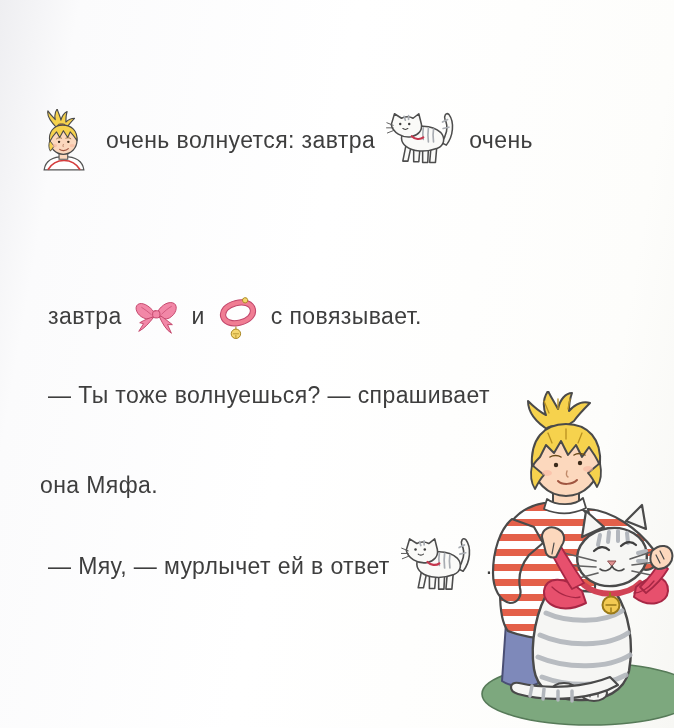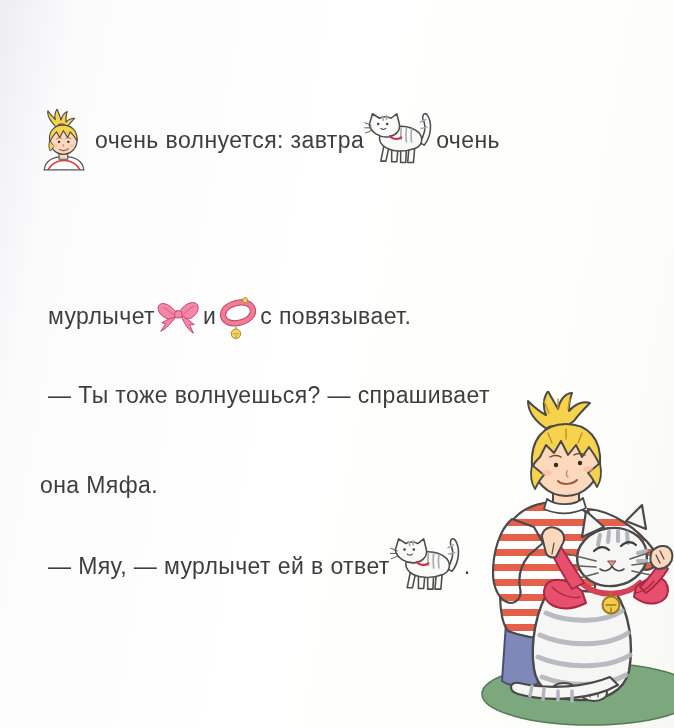--- a/index.html
+++ b/index.html
@@ -6,21 +6,21 @@
   body{
     width:674px;height:728px;
     font-family:"Liberation Sans", sans-serif;
     background:#fff;
   }
   .page{
     position:relative;width:674px;height:728px;overflow:hidden;
     background:linear-gradient(100deg,#eeeef1 0%,#fbfbfc 10%,#ffffff 45%,#fdfdfb 85%,#f7f7f4 100%);
   }
   .line{
-    position:absolute;display:flex;align-items:center;
+    position:absolute;display:flex;align-items:center;gap:11px;
     height:72px;color:#3e3e3e;font-size:23px;letter-spacing:.4px;
     white-space:nowrap;
   }
   .line .txt{display:inline-block;}
   .icon{display:inline-flex;align-items:center;justify-content:center;flex:0 0 auto;}
   .icon svg{display:block;}
   .l1{left:33px;top:104px;}
   .l2{left:48px;top:188px;}
   .l3{left:48px;top:280px;}
   .l4{left:48px;top:362px;height:66px;}
@@ -141,21 +141,21 @@
     <span class="icon" style="width:72px;height:64px">
       <svg viewBox="0 0 112 100" width="72" height="64">
           <use href="#sym-cat"></use>
         </svg>
     </span>
     <span class="txt">очень</span>
   </div>
 
 
   <div class="line l3">
-    <span class="txt">мурлычет</span>
+    <span class="txt">завтра</span>
     <span class="icon" style="width:48px;height:52px">
       <svg viewBox="0 0 100 92" width="48" height="52">
           <use href="#sym-bow"></use>
         </svg>
     </span>
     <span class="txt">и</span>
     <span class="icon" style="width:44px;height:56px">
       <svg viewBox="0 0 84 96" width="44" height="56">
           <use href="#sym-collar"></use>
         </svg>

